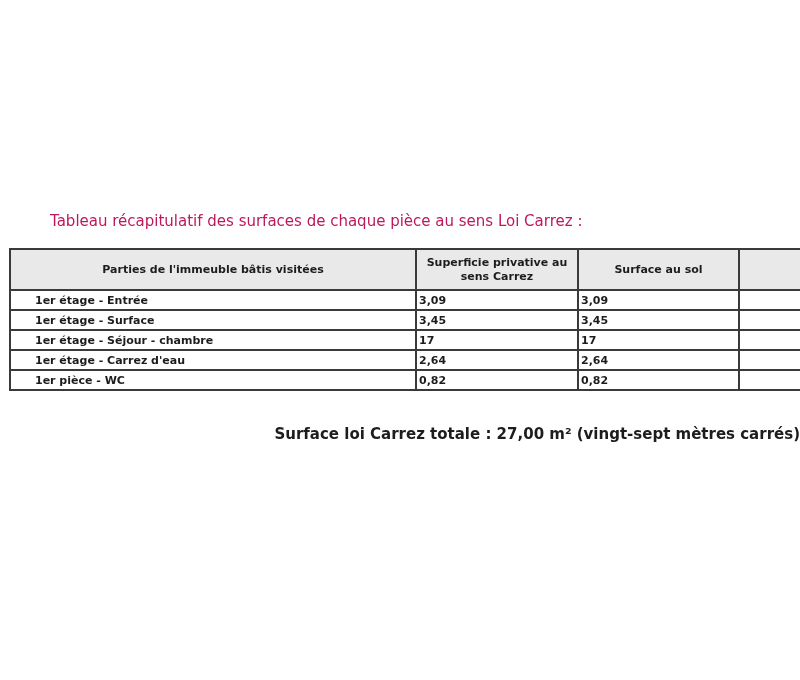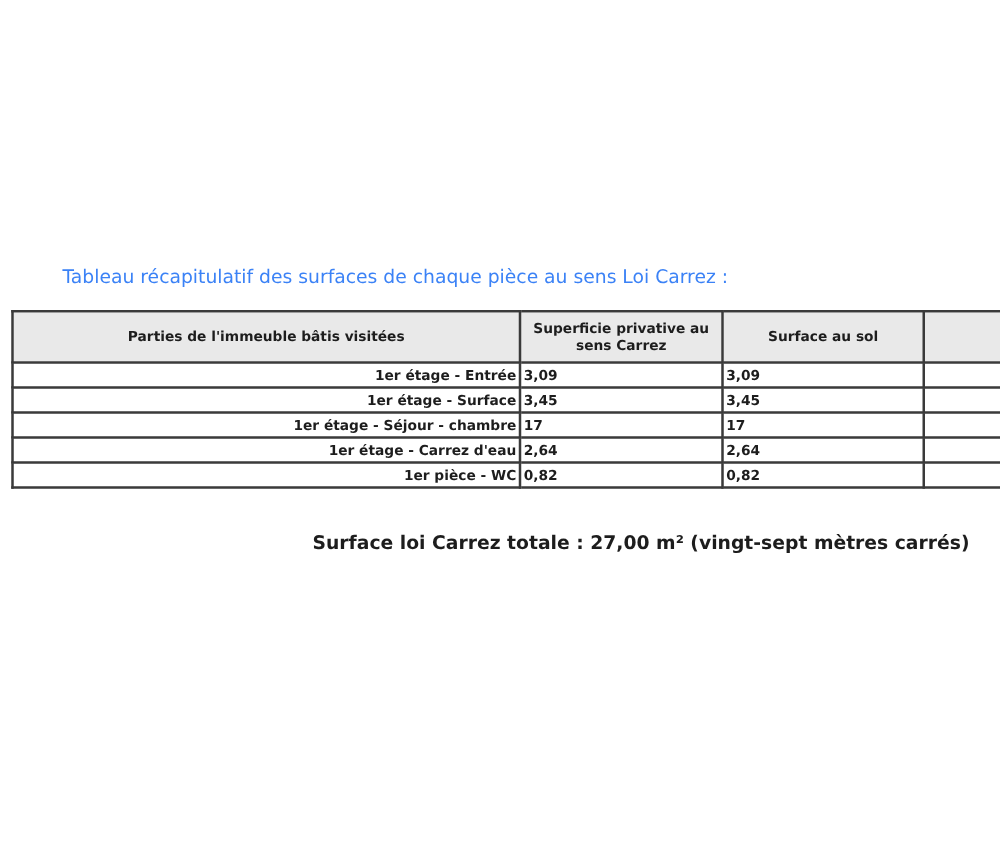--- a/index.html
+++ b/index.html
@@ -13,21 +13,21 @@
     height: 680px;
     overflow: hidden;
     background: #ffffff;
     font-family: "DejaVu Sans", "Liberation Sans", sans-serif;
   }
   .doc-title {
     position: absolute;
     left: 50px;
     top: 212px;
     font-size: 15px;
-    color: #3b82f6;
+    color: #be185d;
     white-space: nowrap;
   }
   .surfaces-table {
     position: absolute;
     left: 9px;
     top: 248px;
     width: 820px; 
     border-collapse: collapse;
     table-layout: fixed;
   }
@@ -48,37 +48,37 @@
     padding: 2px 4px;
   }
   .surfaces-table tbody td {
     height: 16px;
     padding: 1px 2px;
     text-align: left;
     vertical-align: middle;
     background: #ffffff;
   }
   .surfaces-table tbody td.room-cell {
-    text-align: right;
-    padding-left: 4px;
+    text-align: left;
+    padding-left: 24px;
   }
   .subtitle {
     position: absolute;
     left: 50px;
     top: 394px;
     font-size: 15px;
     color: #2d2d2d;
     white-space: nowrap;
   }
   .totals {
     position: absolute;
     left: 250px;
     top: 426px;
     width: 550px;
-    text-align: left;
+    text-align: right;
     font-size: 15px;
     font-weight: bold;
     line-height: 16px;
     color: #1d1d1d;
     white-space: nowrap;
   }
 </style>
 </head>
 <body>
 

